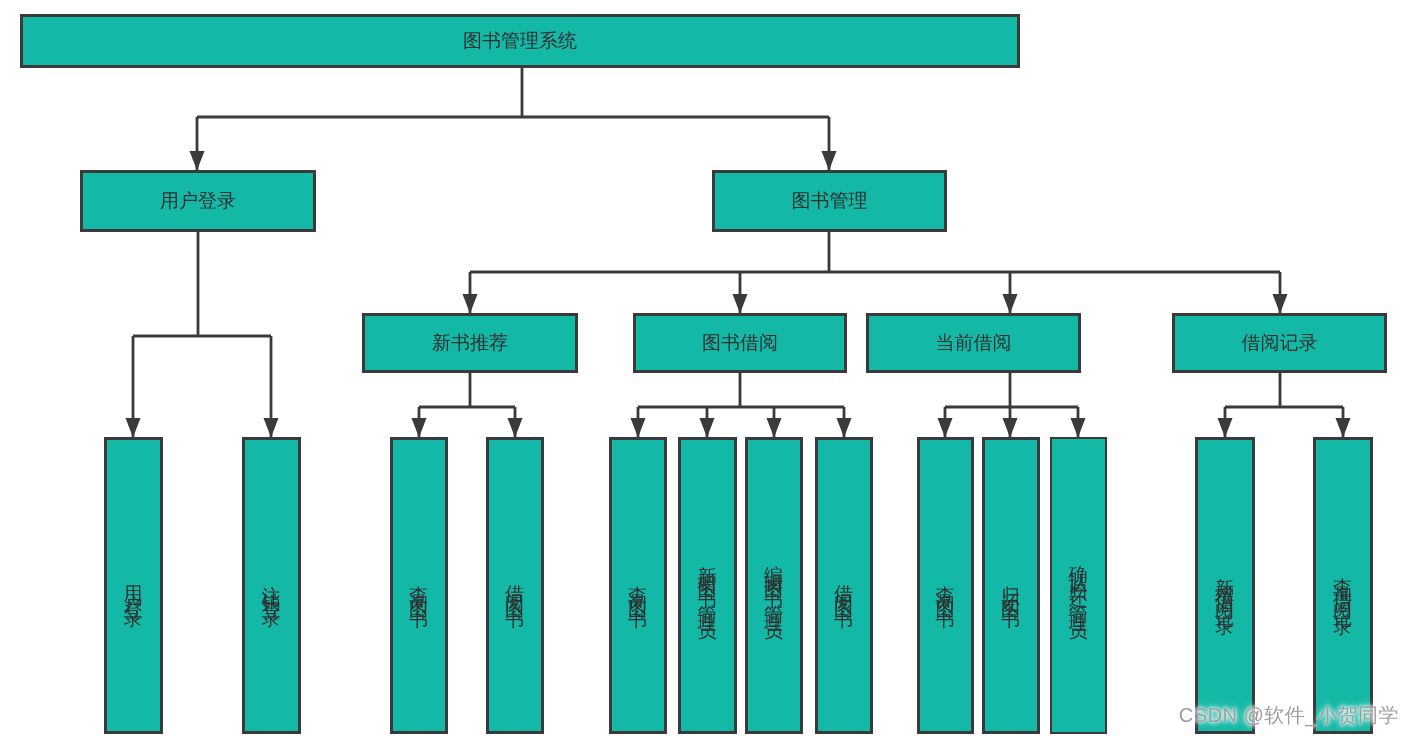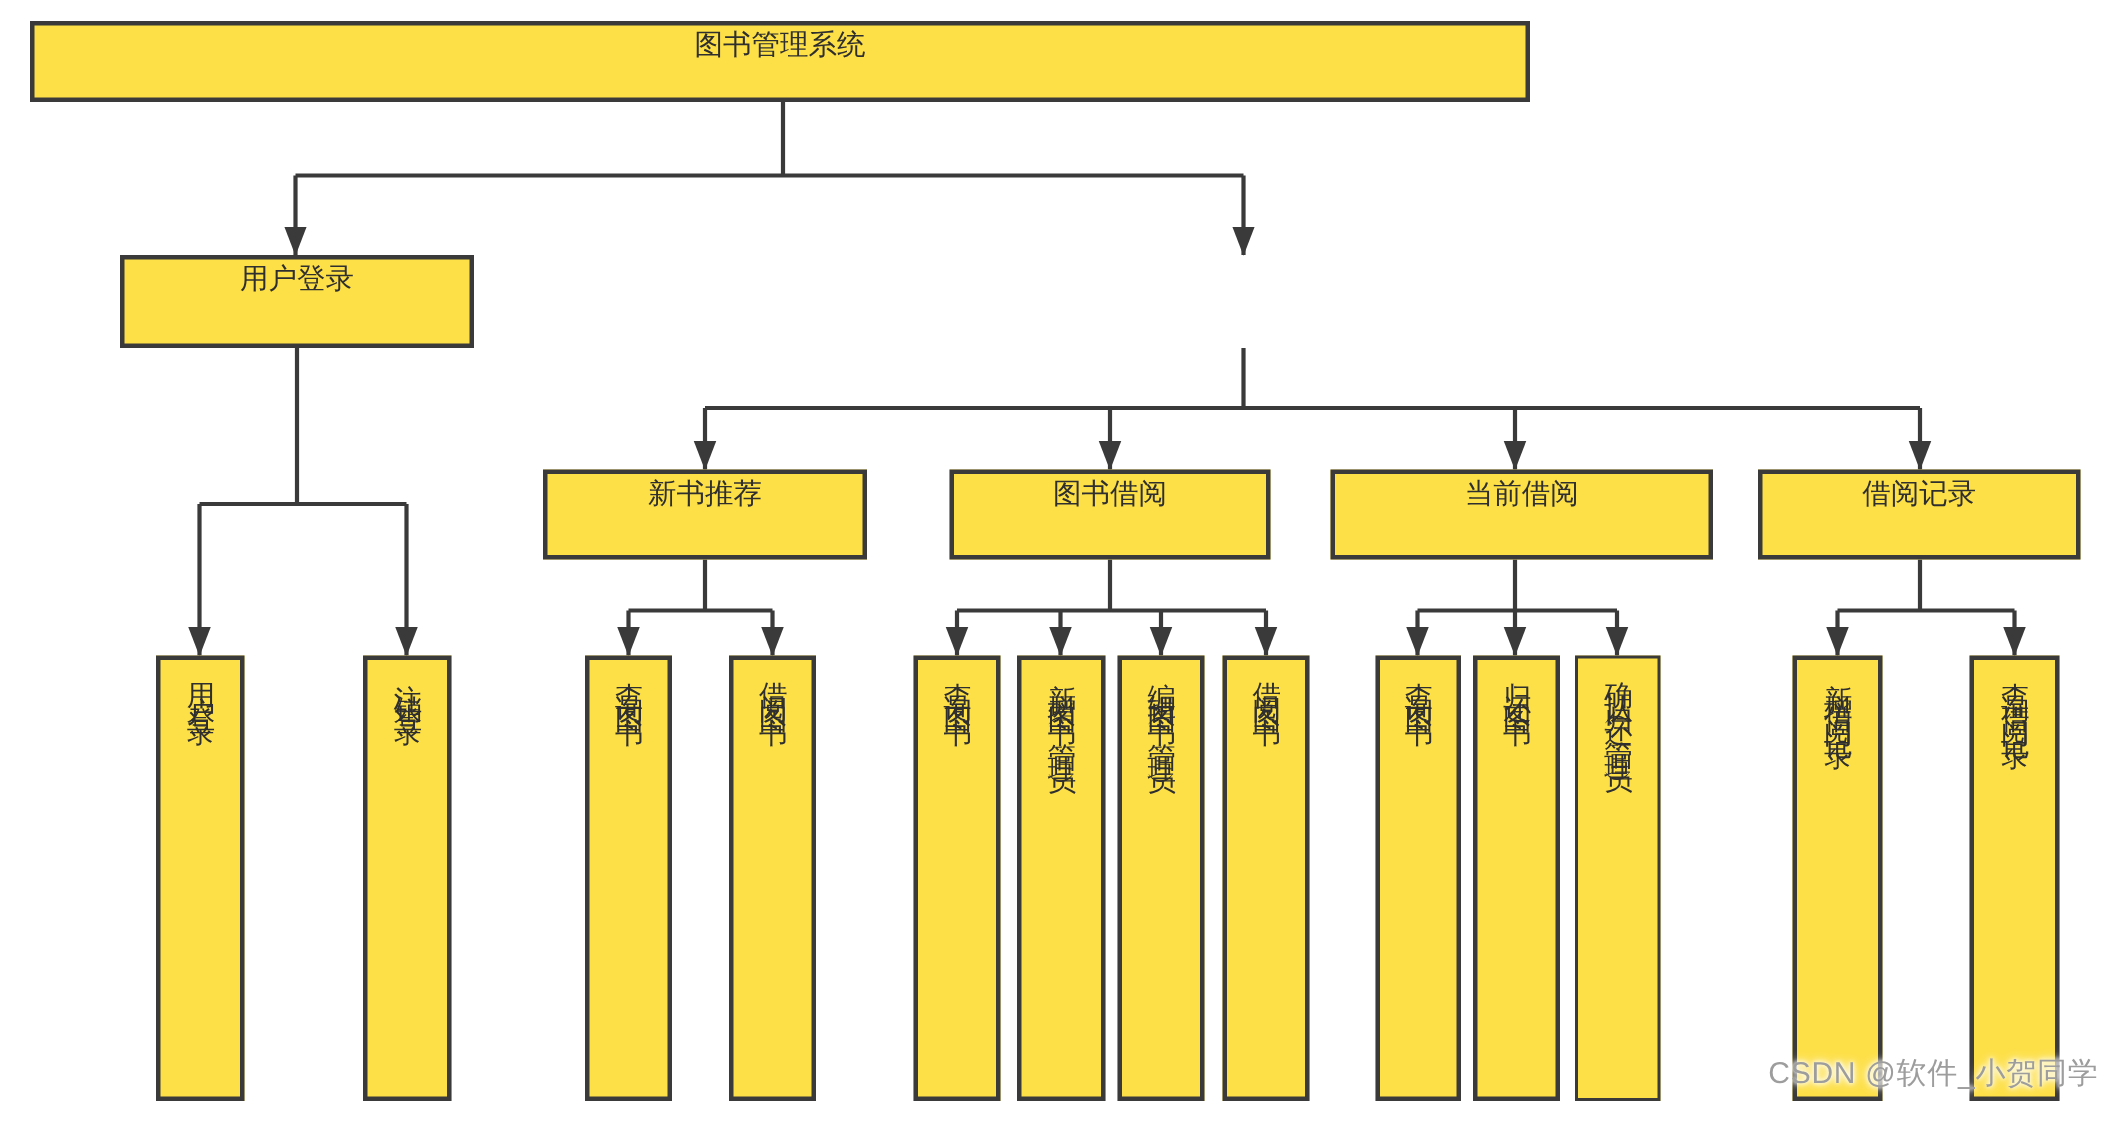--- a/index.html
+++ b/index.html
@@ -7,23 +7,23 @@
   html,body { margin:0; padding:0; background:var(--background); }
   .stage {
     position:relative; width:1405px; height:747px;
     background:var(--background); overflow:hidden;
     font-family:"Liberation Sans", sans-serif; color:var(--text);
   }
   .wires { position:absolute; left:0; top:0; width:1405px; height:747px; }
   .ln { stroke:var(--line); stroke-width:2.8; fill:none; }
   .arrowhead { fill:var(--line); }
   .node {
-    position:absolute; box-sizing:border-box; background:#fde047;
+    position:absolute; box-sizing:border-box; background:#14b8a6;
     border:3px solid var(--line);
-    display:flex; align-items:flex-start; justify-content:center;
+    display:flex; align-items:center; justify-content:center;
     font-size:19px; color:var(--text); z-index:2;
   }
   .node.root  { left:20px;  top:14px;  width:1000px; height:54px; }
   .node.lvl2  { top:170px; height:62px; }
   .node.lvl3  { top:313px; height:60px; }
   .node.leaf  { top:437px; height:297px; }
   .node.thin  { border-width:2px; }
   .vtext {
     writing-mode:vertical-rl; text-orientation:mixed;
     letter-spacing:0.42em; line-height:1; font-size:19px;
@@ -103,28 +103,31 @@
     </g>
   </svg>
 
   <div class="node root">
     <span>图书管理系统</span>
   </div>
 
   <div class="node lvl2" style="left:80px;width:236px">
     <span>用户登录</span>
   </div>
+  <div class="node lvl2" style="left:712px;width:235px">
+    <span>图书管理</span>
+  </div>
 
   <div class="node lvl3" style="left:633px;width:214px">
     <span>图书借阅</span>
   </div>
   <div class="node lvl3" style="left:362px;width:216px">
     <span>新书推荐</span>
   </div>
-  <div class="node lvl3" style="left:887px;width:255px">
+  <div class="node lvl3" style="left:866px;width:215px">
     <span>当前借阅</span>
   </div>
   <div class="node lvl3" style="left:1172px;width:215px">
     <span>借阅记录</span>
   </div>
 
   <div class="node leaf" style="left:104px;width:59px">
     <span class="vtext">用户登录</span>
   </div>
   <div class="node leaf" style="left:242px;width:59px">

